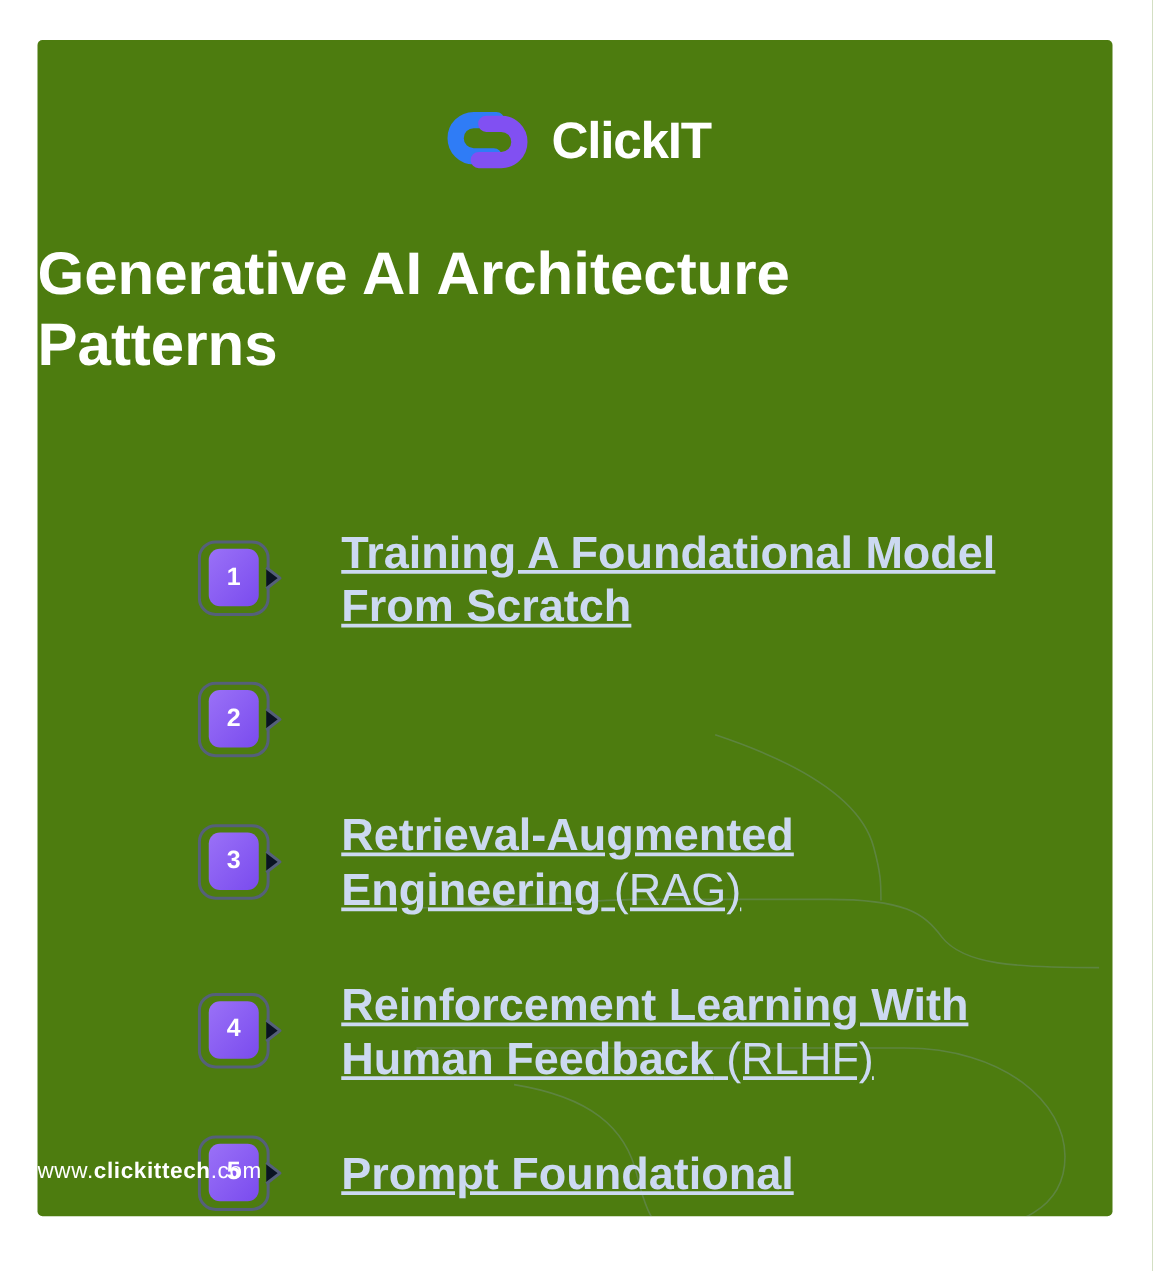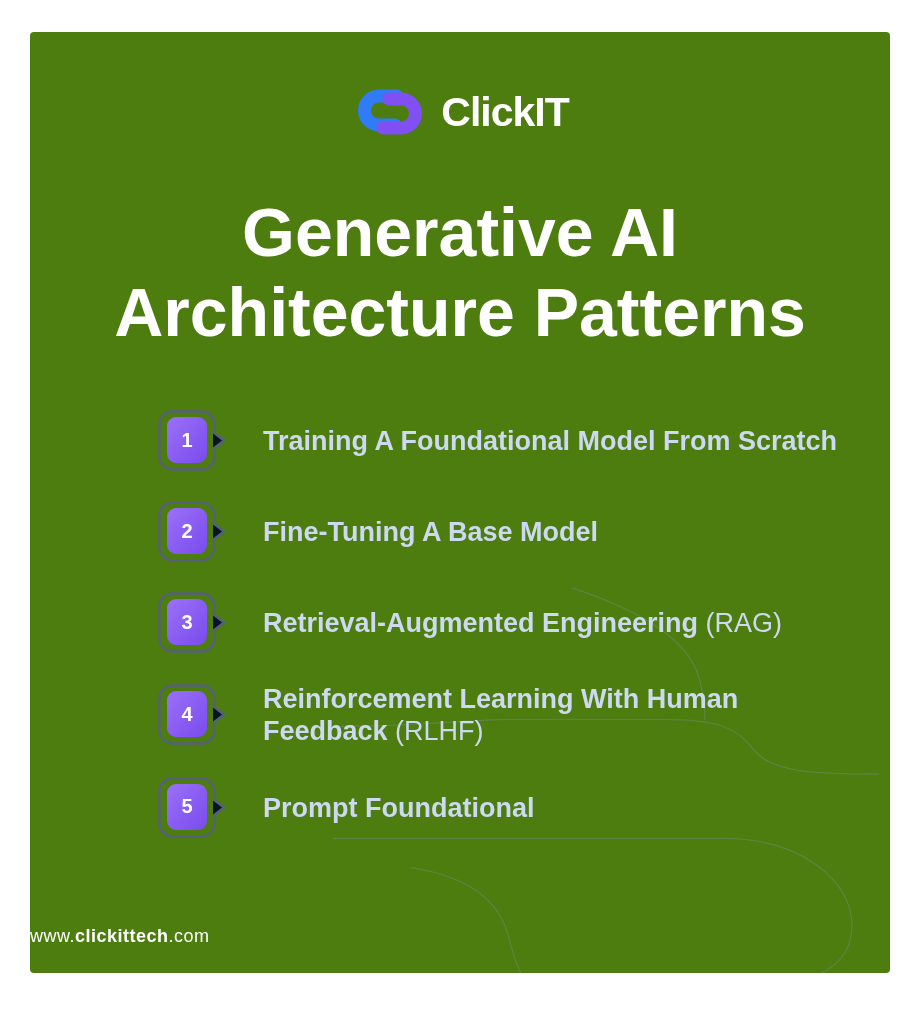--- a/index.html
+++ b/index.html
@@ -12,37 +12,37 @@
   .logo-row{
     position:absolute;top:52px;left:0;width:100%;
     display:flex;align-items:center;justify-content:center;gap:12px;
   }
   .logo-icon{width:78px;height:56px;flex:0 0 auto;}
   .logo-text{
     color:#ffffff;font-size:41px;font-weight:800;letter-spacing:-1px;line-height:1;
   }
   .title{
     position:absolute;top:160px;left:0;width:100%;margin:0;
-    text-align:center;color:#ffffff;font-size:68px;font-weight:800;line-height:1.18;
+    color:#ffffff;font-size:48px;font-weight:800;line-height:1.18;
   }
   .title-inner{display:inline-block;max-width:720px;}
   .items{
     position:absolute;left:128px;top:378px;margin:0;padding:0;list-style:none;
     display:flex;flex-direction:column;
   }
   .item{display:flex;align-items:center;gap:37px;margin-bottom:29px;}
   .badge{position:relative;width:68px;height:62px;flex:0 0 auto;}
   .badge svg{position:absolute;left:0;top:0;}
   .num{
     position:absolute;left:9px;top:7px;width:40px;height:46px;
     display:flex;align-items:center;justify-content:center;
     color:#ffffff;font-size:20px;font-weight:700;
   }
   .label{
-    margin:0;max-width:575px;color:#ccd9f1;font-size:27px;line-height:1.2;font-weight:400;
+    margin:10px;max-width:575px;color:#ccd9f1;font-size:36px;line-height:1.2;font-weight:400;text-decoration:underline;
   }
   .label strong{font-weight:700;}
   .site{
     position:absolute;bottom:26px;left:0;width:100%;
     color:#ffffff;font-size:18px;letter-spacing:0.5px;
   }
   .site strong{font-weight:700;}
 </style>
 </head>
 <body>
@@ -88,21 +88,20 @@
 
     <li class="item">
       <span class="badge">
         <svg width="68" height="62" viewBox="0 0 68 62">
           <rect x="1.5" y="1.5" width="55" height="58" rx="13" fill="none" stroke="#55607a" stroke-width="2.4"></rect>
           <path d="M 55 22 L 66 30.5 L 55 39" fill="#0a1322" stroke="#55607a" stroke-width="2.4" stroke-linejoin="round"></path>
           <rect x="9" y="7" width="40" height="46" rx="9" fill="url(#pg)"></rect>
         </svg>
         <span class="num">2</span>
       </span>
-      <p class="label"><strong>Fine-Tuning A Base Model</strong><span></span></p>
     </li>
 
     <li class="item">
       <span class="badge">
         <svg width="68" height="62" viewBox="0 0 68 62">
           <rect x="1.5" y="1.5" width="55" height="58" rx="13" fill="none" stroke="#55607a" stroke-width="2.4"></rect>
           <path d="M 55 22 L 66 30.5 L 55 39" fill="#0a1322" stroke="#55607a" stroke-width="2.4" stroke-linejoin="round"></path>
           <rect x="9" y="7" width="40" height="46" rx="9" fill="url(#pg)"></rect>
         </svg>
         <span class="num">3</span>

